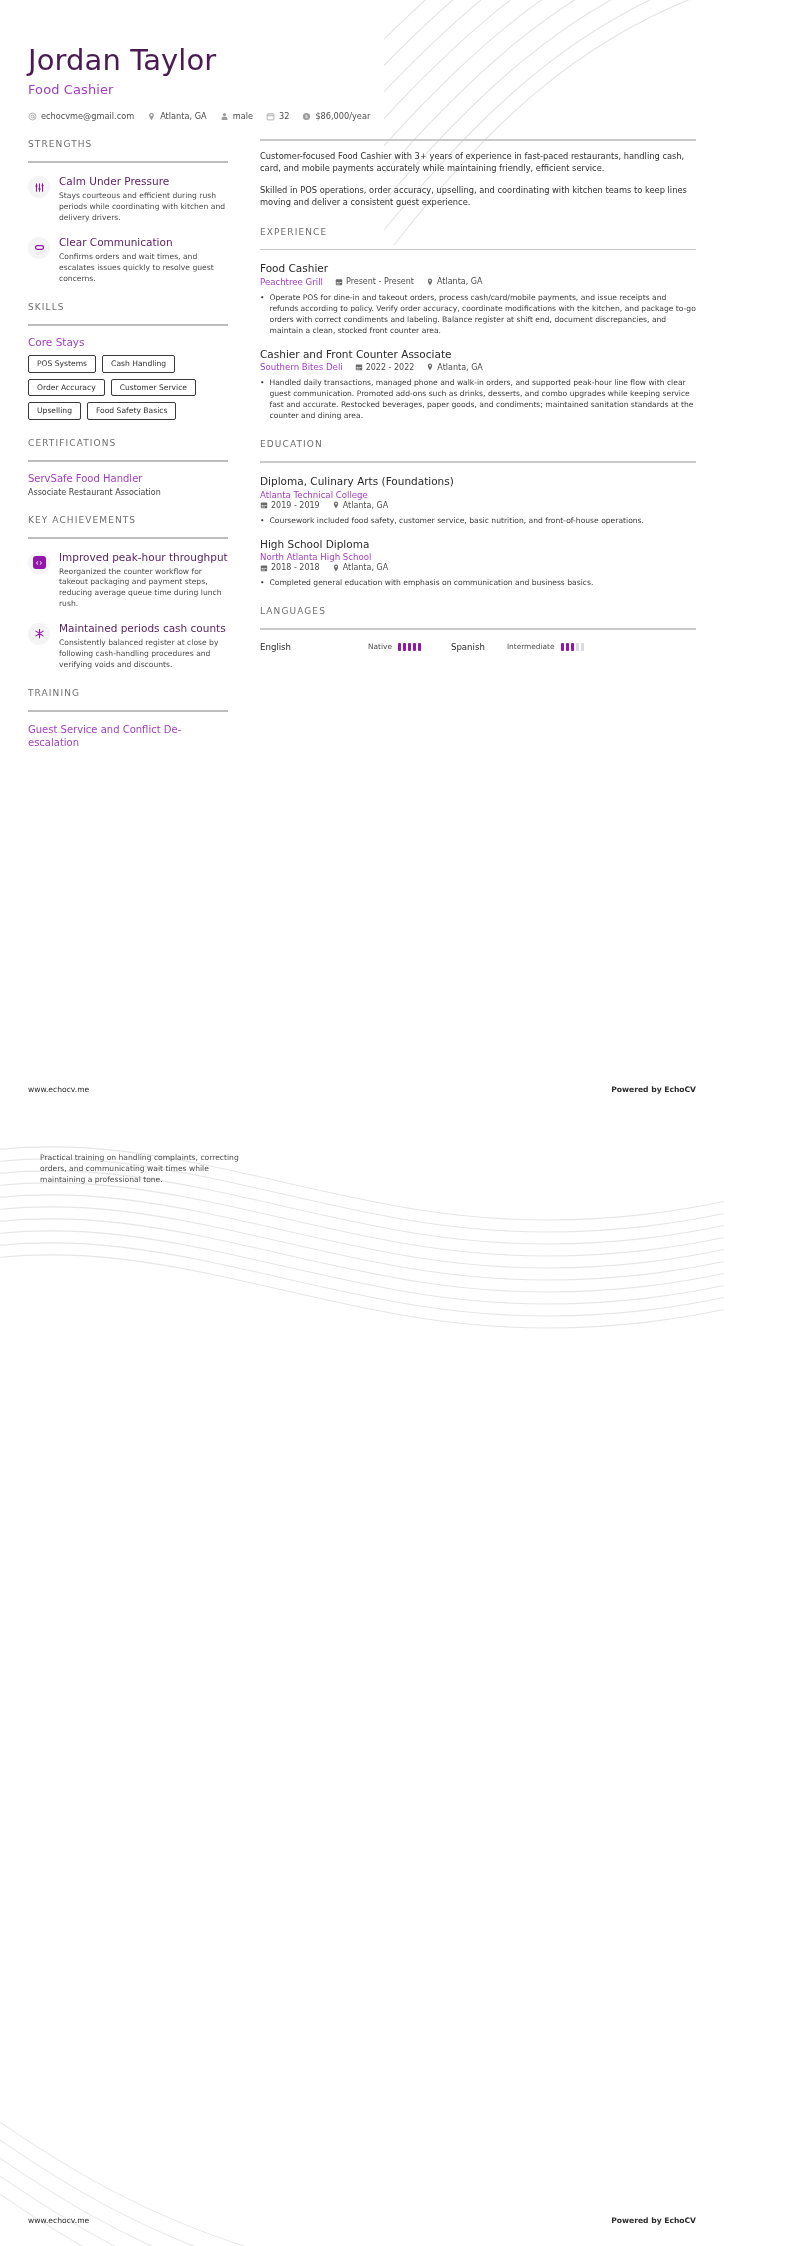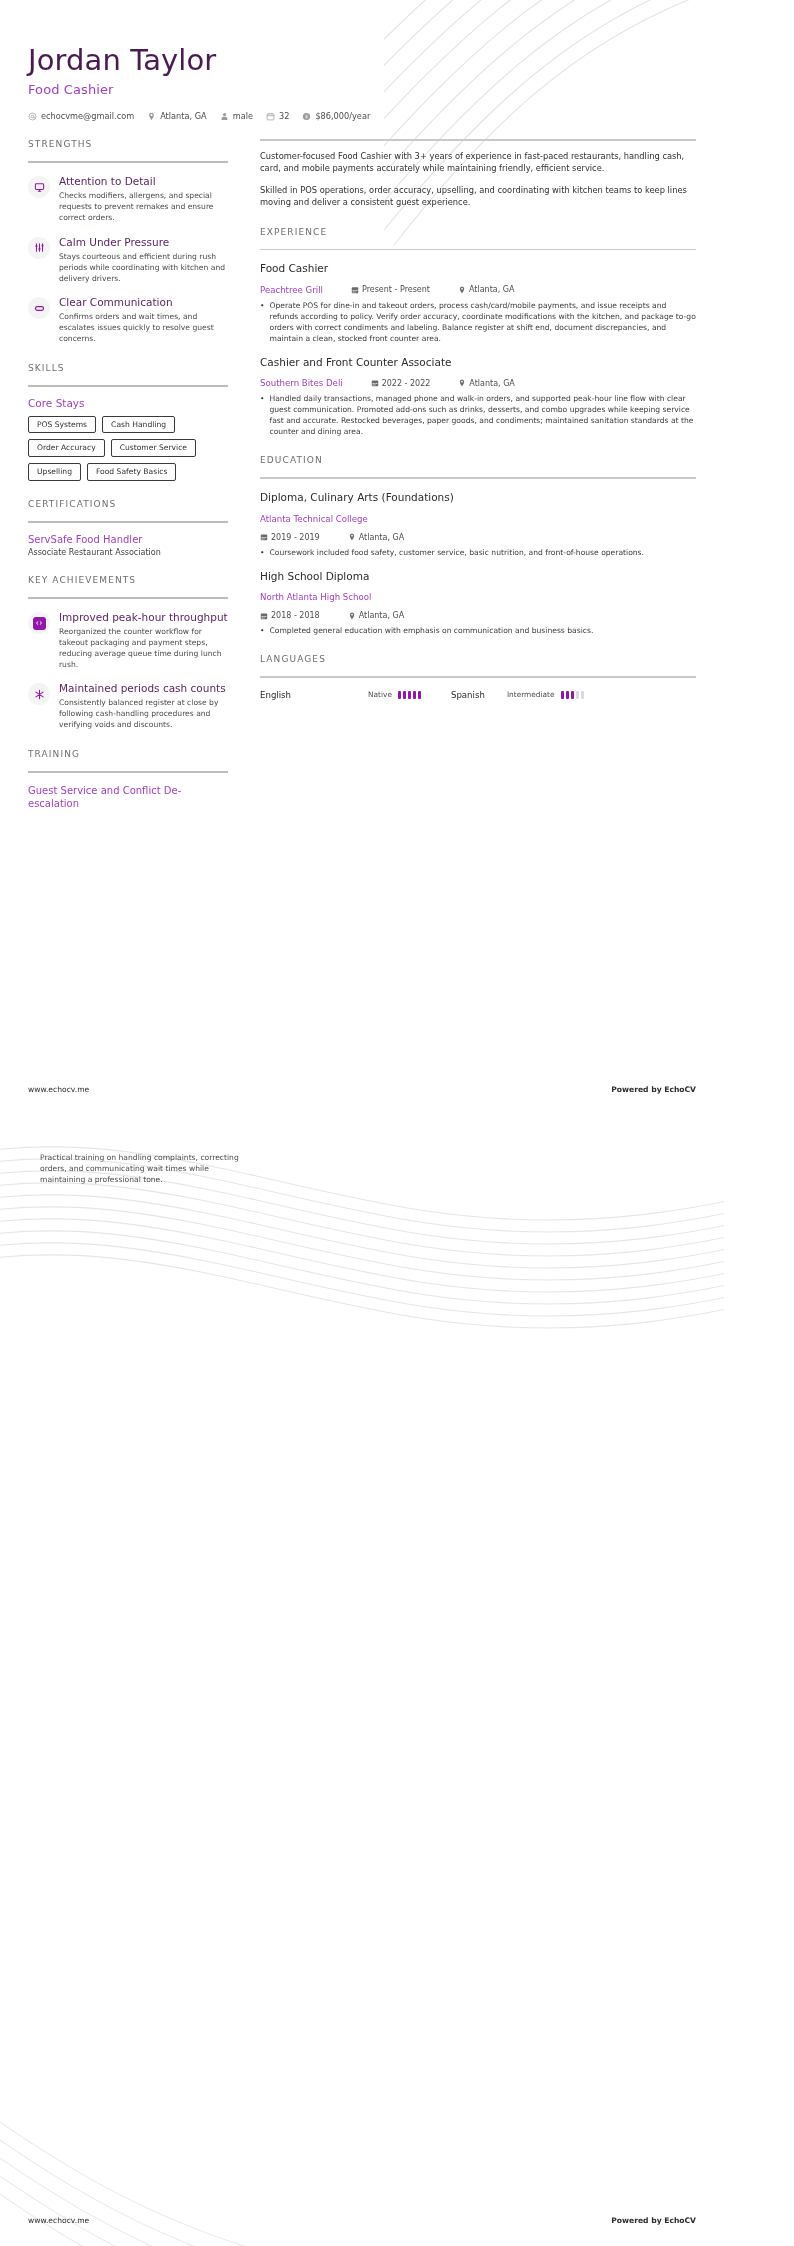--- a/index.html
+++ b/index.html
@@ -134,21 +134,21 @@
     line-height: 1.5;
     margin-top: 9px;
   }
   .summary-p:first-of-type { margin-top: 11px; }
 
   
   .entry { margin-top: 12px; }
   .entry-title { font-size: 10.5px; color: #2a2a2a; line-height: 1.3; }
   .entry-meta {
     display: flex; flex-wrap: wrap; align-items: center;
-    gap: 28px; margin-top: 9px;
+    gap: 12px; margin-top: 1px;
     font-size: 8px; color: #4c4c4c;
   }
   .entry-org { color: #a23fc0; font-size: 8.6px; }
   .meta-bit { display: flex; align-items: center; gap: 3px; white-space: nowrap; }
   .meta-bit .ic { width: 8px; height: 8px; color: #6b6b6b; display: inline-flex; }
   .meta-bit .ic svg { width: 8px; height: 8px; display: block; }
   .bullets { margin-top: 5px; }
   .bullet {
     display: flex; gap: 5px;
     font-size: 7.6px; color: #3a3a3a; line-height: 1.45;
@@ -292,32 +292,20 @@
     </div>
 
     <div class="columns">
 
       <div class="col-left">
 
         <div class="sec">
           <div class="sec-title">STRENGTHS</div>
           <div class="sec-rule"></div>
 
-          <div class="icon-item">
-            <div class="icon-bubble">
-              <svg viewBox="0 0 16 16" fill="none" stroke="currentColor" stroke-width="1.5">
-                  <rect x="2" y="2.6" width="12" height="8.4" rx="1.4"></rect>
-                  <path d="M8 11v2.4M5.6 13.6h4.8"></path>
-                </svg>
-            </div>
-            <div class="icon-body">
-              <div class="icon-head">Attention to Detail</div>
-              <div class="icon-desc">Checks modifiers, allergens, and special requests to prevent remakes and ensure correct orders.</div>
-            </div>
-          </div>
 
           <div class="icon-item">
             <div class="icon-bubble">
               <svg viewBox="0 0 16 16" fill="none" stroke="currentColor" stroke-width="1.5" stroke-linecap="round">
                   <path d="M3.6 2.4v11M8 2.4v11M12.4 2.4v11"></path>
                   <circle cx="3.6" cy="6" r="1.5" fill="currentColor" stroke="none"></circle>
                   <circle cx="8" cy="10" r="1.5" fill="currentColor" stroke="none"></circle>
                   <circle cx="12.4" cy="5.2" r="1.5" fill="currentColor" stroke="none"></circle>
                 </svg>
             </div>

